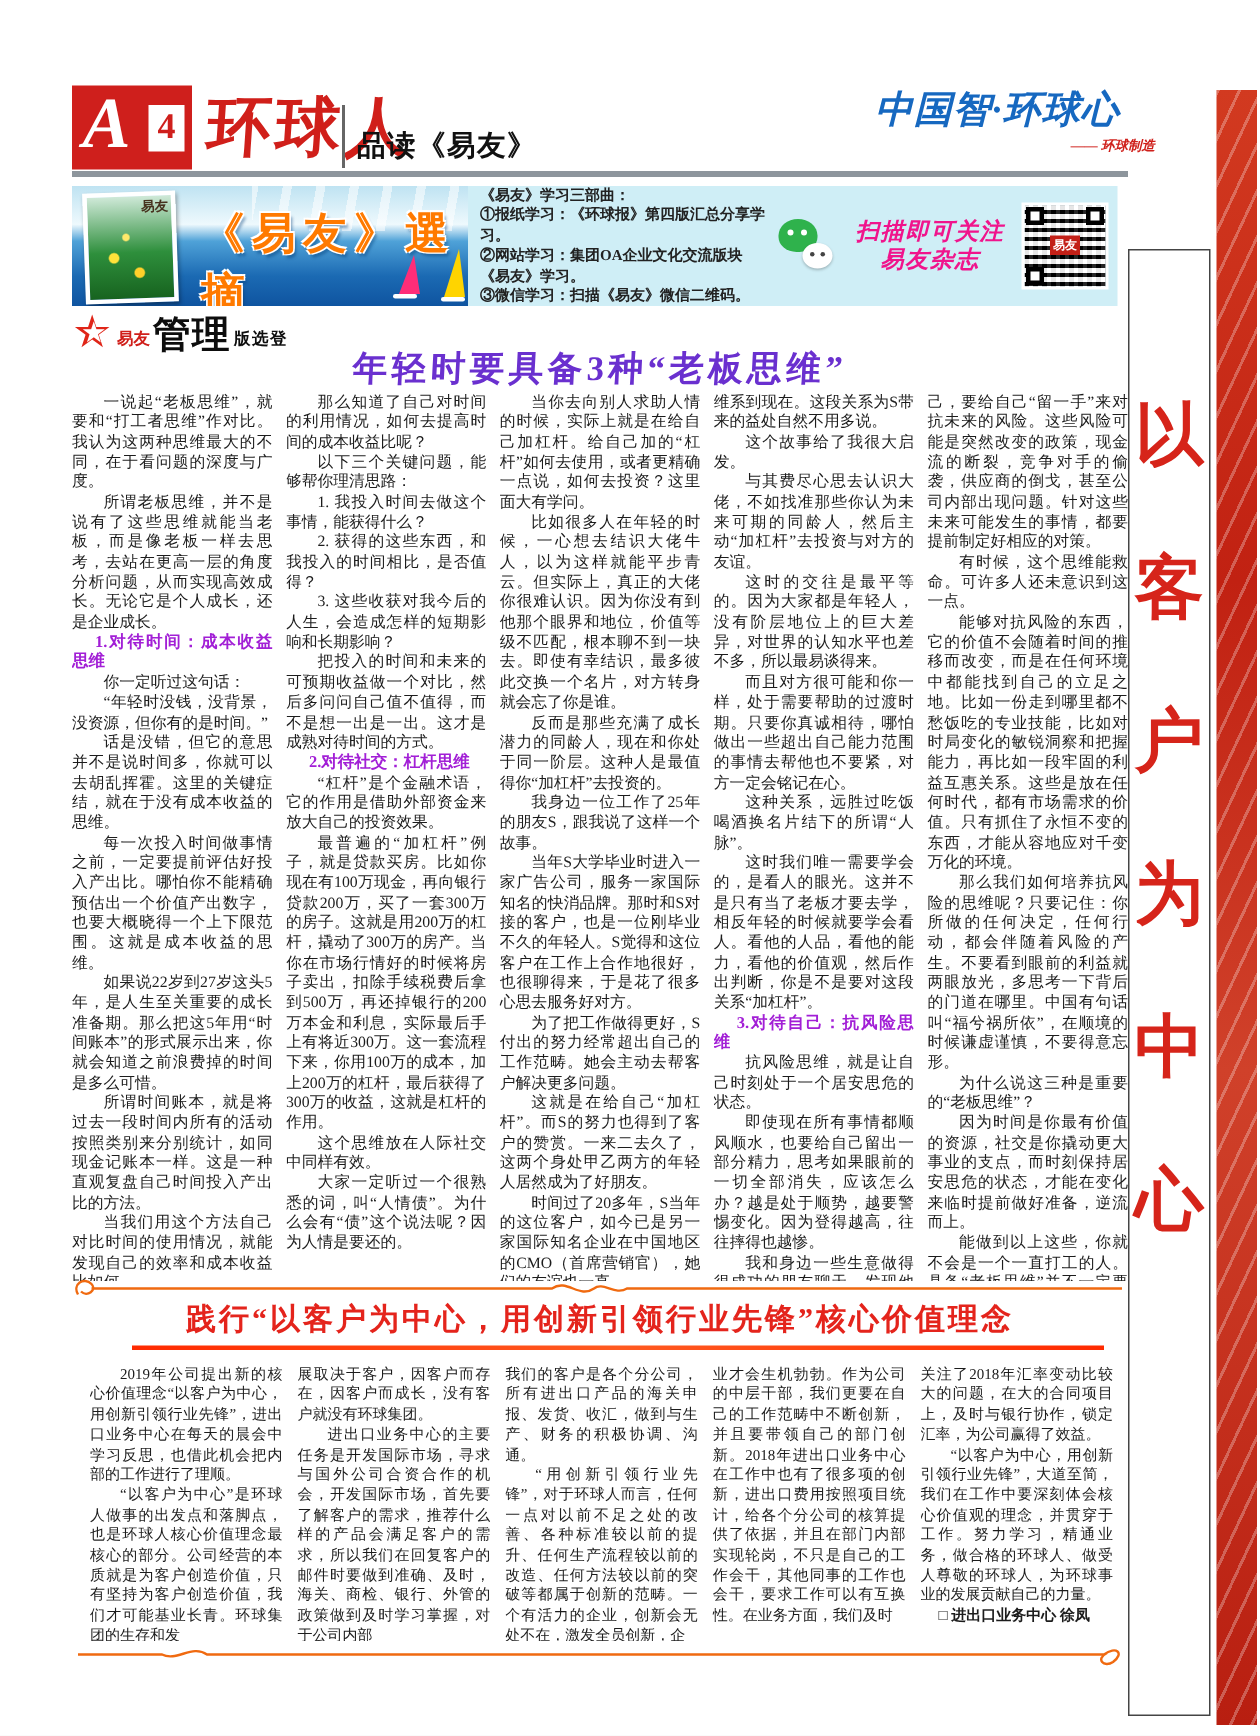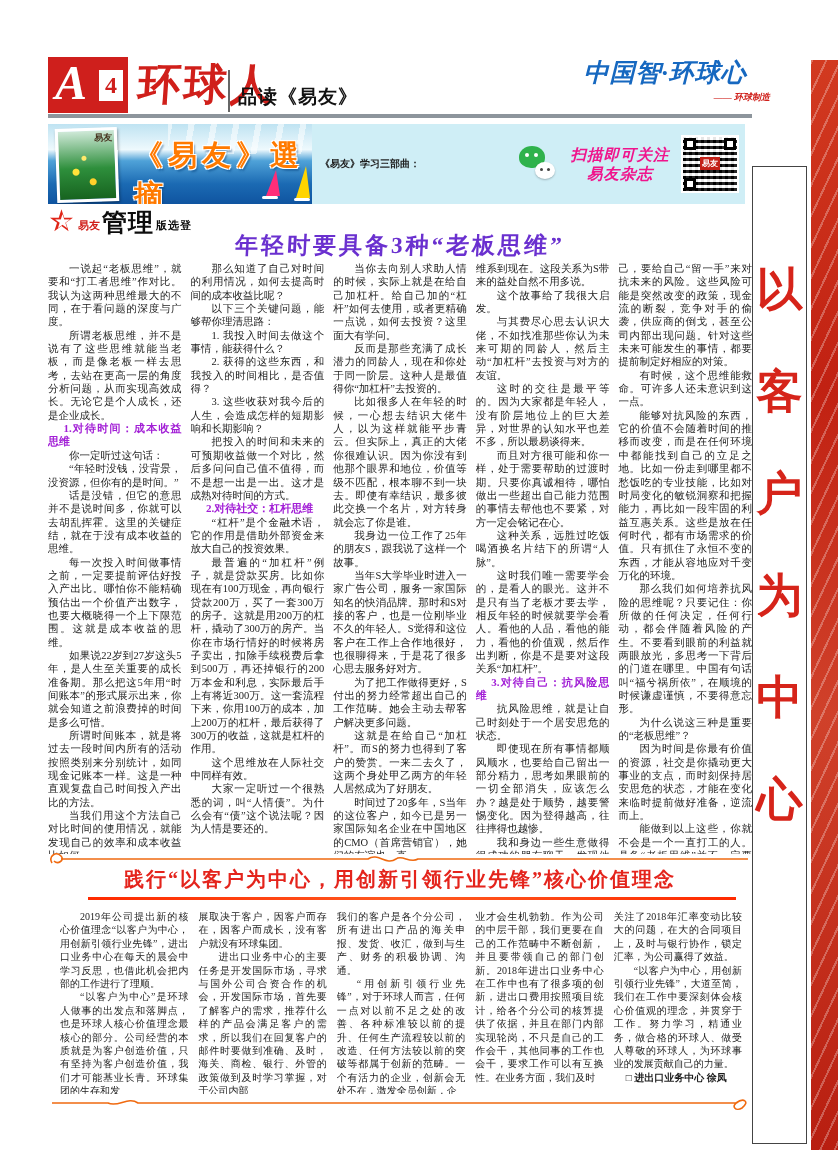--- a/index.html
+++ b/index.html
@@ -123,20 +123,25 @@
       <div class="sail" style="left:218px;bottom:8px;border-bottom:26px solid #ff2d78;"></div>
       <div class="sail" style="left:248px;bottom:6px;border-bottom:32px solid #ffd400;"></div>
 
       <div class="hull" style="left:214px;bottom:5px;"></div>
       <div class="hull" style="left:246px;bottom:3px;"></div>
 
     </div>
     <div class="banner-info">
       <div class="study">
         <div>《易友》学习三部曲：</div>
+        <div>
+            <div>①报纸学习：《环球报》第四版汇总分享学习。</div>
+            <div>②网站学习：集团OA企业文化交流版块《易友》学习。</div>
+            <div>③微信学习：扫描《易友》微信二维码。</div>
+          </div>
       </div>
       <div class="wechat-icon">
         <div class="wc-big"></div>
         <div class="wc-small"></div>
       </div>
       <div class="promo">
         <div>扫描即可关注</div>
         <div>易友杂志</div>
       </div>
       <div class="qr">
@@ -180,22 +185,22 @@
         <p class="p">3. 这些收获对我今后的人生，会造成怎样的短期影响和长期影响？</p>
         <p class="p">把投入的时间和未来的可预期收益做一个对比，然后多问问自己值不值得，而不是想一出是一出。这才是成熟对待时间的方式。</p>
         <p class="h">2.对待社交：杠杆思维</p>
         <p class="p">“杠杆”是个金融术语，它的作用是借助外部资金来放大自己的投资效果。</p>
         <p class="p">最普遍的“加杠杆”例子，就是贷款买房。比如你现在有100万现金，再向银行贷款200万，买了一套300万的房子。这就是用200万的杠杆，撬动了300万的房产。当你在市场行情好的时候将房子卖出，扣除手续税费后拿到500万，再还掉银行的200万本金和利息，实际最后手上有将近300万。这一套流程下来，你用100万的成本，加上200万的杠杆，最后获得了300万的收益，这就是杠杆的作用。</p>
         <p class="p">这个思维放在人际社交中同样有效。</p>
         <p class="p">大家一定听过一个很熟悉的词，叫“人情债”。为什么会有“债”这个说法呢？因为人情是要还的。</p>
       </div>
       <div class="col">
         <p class="p">当你去向别人求助人情的时候，实际上就是在给自己加杠杆。给自己加的“杠杆”如何去使用，或者更精确一点说，如何去投资？这里面大有学问。</p>
+        <p class="p">比如很多人在年轻的时候，一心想去结识大佬牛人，以为这样就能平步青云。但实际上，真正的大佬你很难认识。因为你没有到他那个眼界和地位，价值等级不匹配，根本聊不到一块去。即使有幸结识，最多彼此交换一个名片，对方转身就会忘了你是谁。</p>
         <p class="p">反而是那些充满了成长潜力的同龄人，现在和你处于同一阶层。这种人是最值得你“加杠杆”去投资的。</p>
-        <p class="p">比如很多人在年轻的时候，一心想去结识大佬牛人，以为这样就能平步青云。但实际上，真正的大佬你很难认识。因为你没有到他那个眼界和地位，价值等级不匹配，根本聊不到一块去。即使有幸结识，最多彼此交换一个名片，对方转身就会忘了你是谁。</p>
         <p class="p">我身边一位工作了25年的朋友S，跟我说了这样一个故事。</p>
         <p class="p">当年S大学毕业时进入一家广告公司，服务一家国际知名的快消品牌。那时和S对接的客户，也是一位刚毕业不久的年轻人。S觉得和这位客户在工作上合作地很好，也很聊得来，于是花了很多心思去服务好对方。</p>
         <p class="p">为了把工作做得更好，S付出的努力经常超出自己的工作范畴。她会主动去帮客户解决更多问题。</p>
         <p class="p">这就是在给自己“加杠杆”。而S的努力也得到了客户的赞赏。一来二去久了，这两个身处甲乙两方的年轻人居然成为了好朋友。</p>
         <p class="p">时间过了20多年，S当年的这位客户，如今已是另一家国际知名企业在中国地区的CMO（首席营销官），她们的友谊也一直</p>
       </div>
       <div class="col">
         <p class="c">维系到现在。这段关系为S带来的益处自然不用多说。</p>
         <p class="p">这个故事给了我很大启发。</p>
         <p class="p">与其费尽心思去认识大佬，不如找准那些你认为未来可期的同龄人，然后主动“加杠杆”去投资与对方的友谊。</p>

